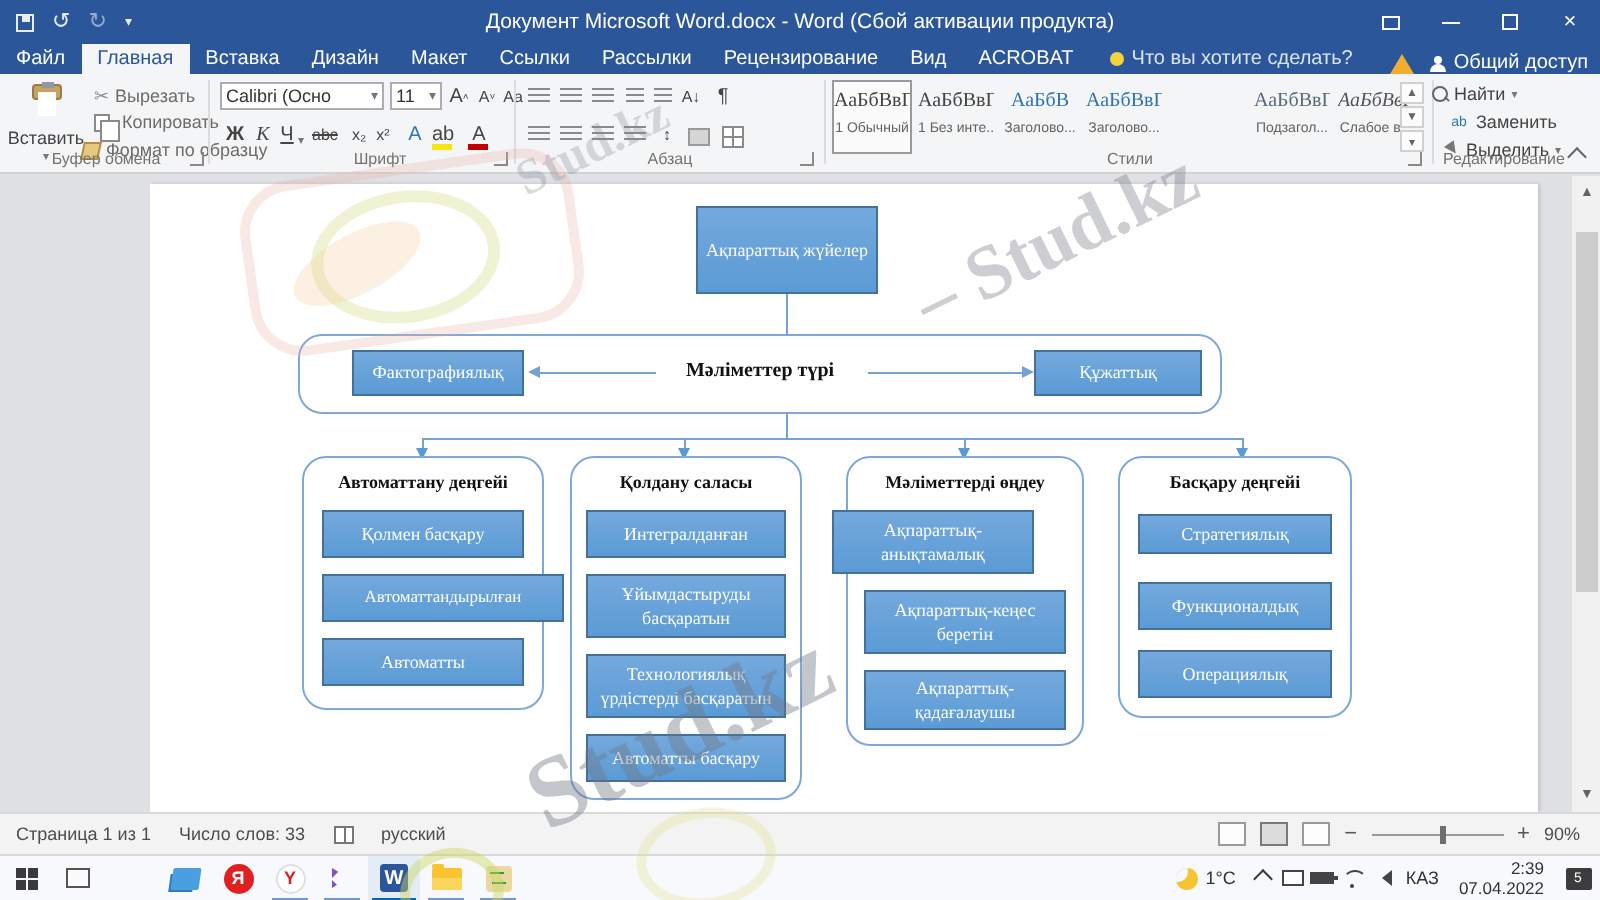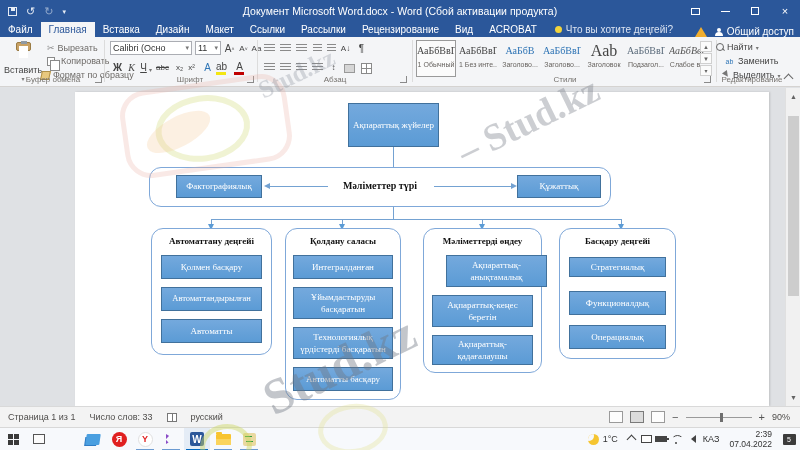--- a/index.html
+++ b/index.html
@@ -182,21 +182,21 @@
       <span>Рецензирование</span>
     </div>
   <div class="tab">
       <span>Вид</span>
     </div>
   <div class="tab">
       <span>ACROBAT</span>
     </div>
   <div class="tellme">
     <span class="bulb"></span>
-    <span>Что вы хотите деңгейі?</span>
+    <span>Что вы хотите сделать?</span>
   </div>
   <div class="tabright">
     <span class="warntri"></span>
     <div class="sharebtn">
       <span class="person"></span>
       <span>Общий доступ</span>
     </div>
   </div>
 </div>
 
@@ -275,24 +275,20 @@
       <div class="sname">1 Без инте...</div>
     </div>
   <div class="stylecard" style="left:500px">
       <div class="sprev" style="color:#2e74b5">АаБбВ</div>
       <div class="sname">Заголово...</div>
     </div>
   <div class="stylecard" style="left:542px">
       <div class="sprev" style="color:#2e74b5">АаБбВвГ</div>
       <div class="sname">Заголово...</div>
     </div>
-  <div class="stylecard" style="left:584px">
-      <div class="sprev" style="font-size:16px">Aab</div>
-      <div class="sname">Заголовок</div>
-    </div>
   <div class="stylecard" style="left:626px">
       <div class="sprev" style="color:#5a6a7a">АаБбВвГ</div>
       <div class="sname">Подзагол...</div>
     </div>
   <div class="stylecard" style="left:668px">
       <div class="sprev" style="font-style:italic;color:#555">АаБбВвГг</div>
       <div class="sname">Слабое в...</div>
     </div>
   <div class="scrollcol" style="left:700px;top:4px">
       <div>▲</div>
@@ -359,21 +355,21 @@
   <div class="arrD" style="left:208px;top:224px"></div>
   <div class="arrD" style="left:339px;top:224px"></div>
   <div class="arrD" style="left:479px;top:224px"></div>
   <div class="arrD" style="left:618px;top:224px"></div>
 
   <div class="cont" style="left:151px;top:228px;width:121px;height:127px"></div>
   <div class="ctitle" style="left:151px;top:236px;width:121px">Автоматтану деңгейі</div>
   <div class="bbox" style="left:161px;top:255px;width:101px;height:24px">
       <span>Қолмен басқару</span>
     </div>
-  <div class="bbox" style="left:161px;top:287px;width:101px;height:24px;font-size:8.5px">
+  <div class="bbox" style="left:161px;top:287px;width:121px;height:24px;font-size:8.5px">
       <span>Автоматтандырылған</span>
     </div>
   <div class="bbox" style="left:161px;top:319px;width:101px;height:24px">
       <span>Автоматты</span>
     </div>
 
   <div class="cont" style="left:285px;top:228px;width:116px;height:172px"></div>
   <div class="ctitle" style="left:285px;top:236px;width:116px">Қолдану саласы</div>
   <div class="bbox" style="left:293px;top:255px;width:100px;height:24px">
       <span>Интегралданған</span>
@@ -383,21 +379,21 @@
     </div>
   <div class="bbox" style="left:293px;top:327px;width:100px;height:32px">
       <span>Технологиялық үрдістерді басқаратын</span>
     </div>
   <div class="bbox" style="left:293px;top:367px;width:100px;height:24px">
       <span>Автоматты басқару</span>
     </div>
 
   <div class="cont" style="left:423px;top:228px;width:119px;height:145px"></div>
   <div class="ctitle" style="left:423px;top:236px;width:119px">Мәліметтерді өңдеу</div>
-  <div class="bbox" style="left:446px;top:255px;width:101px;height:32px">
+  <div class="bbox" style="left:416px;top:255px;width:101px;height:32px">
       <span>Ақпараттық-анықтамалық</span>
     </div>
   <div class="bbox" style="left:432px;top:295px;width:101px;height:32px">
       <span>Ақпараттық-кеңес беретін</span>
     </div>
   <div class="bbox" style="left:432px;top:335px;width:101px;height:30px">
       <span>Ақпараттық-қадағалаушы</span>
     </div>
 
   <div class="cont" style="left:559px;top:228px;width:117px;height:131px"></div>

